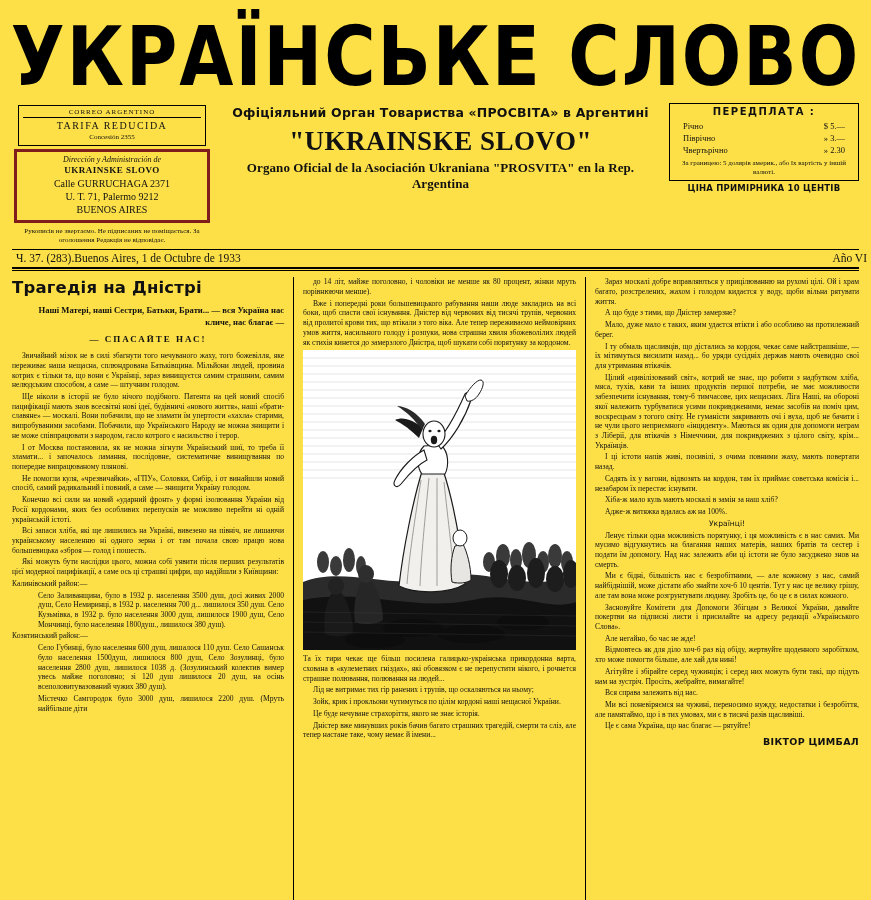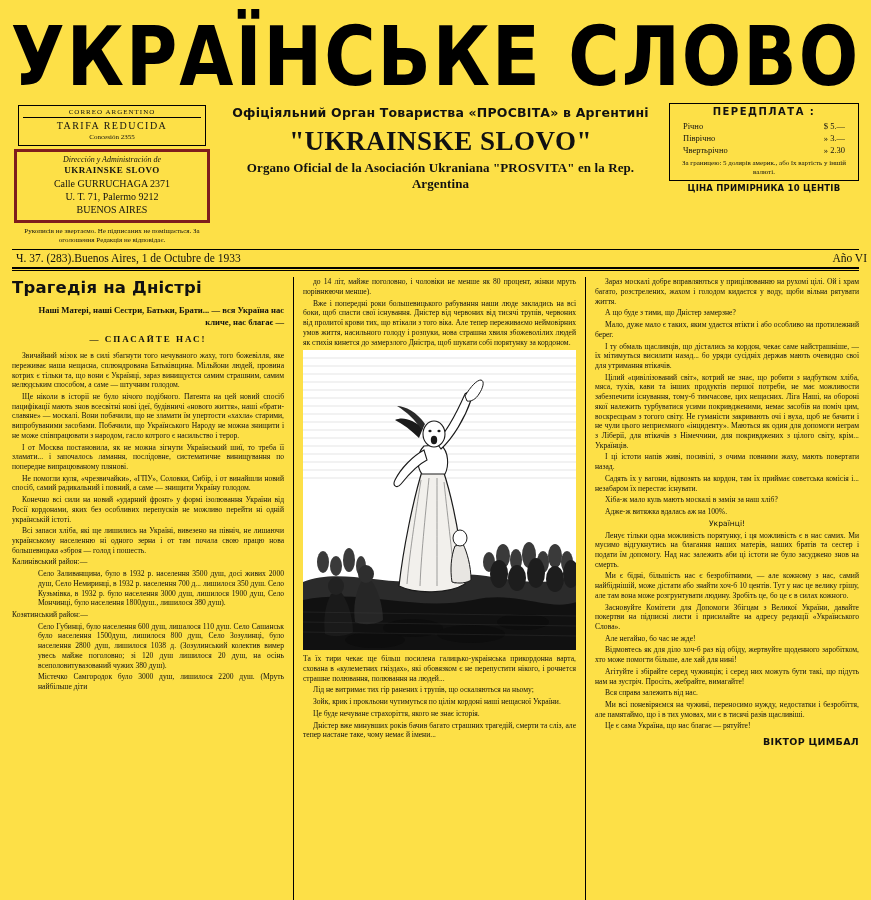--- a/index.html
+++ b/index.html
@@ -324,20 +324,21 @@
     <div class="col col1">
       <div class="headline">Трагедія на Дністрі</div>
       <div class="lead">Наші Матері, наші Сестри, Батьки, Брати... — вся Україна нас кличе, нас благає —</div>
       <div class="callout">— СПАСАЙТЕ НАС!</div>
       <p>Звичайний мізок не в силі збагнути того нечуваного жаху, того божевілля, яке переживає нашa нещасна, сплюндрована Батьківщина. Мільйони людей, провина котрих є тільки та, що вони є Українці, зараз винищуєтся самим страшним, самим нелюдським способом, а саме — штучним голодом.</p>
       <p>Ще ніколи в історії не було нічого подібного. Патента на цей новий спосіб пацифікації мають знов всесвітні нові ідеї, будівничі «нового життя», наші «брати-славяне» — москалі. Вони побачили, що не зламати їм упертости «хахла» старими, випробуваними засобами. Побачили, що Українського Народу не можна знищити і не може співпрацювати з народом, гасло котрого є насильство і терор.</p>
       <p>І от Москва постановила, як не можна зігнути Український шиї, то треба її зламати... і започалось ламання, послідовне, систематичне винищування по попередне випрацюваному плянові.</p>
       <p>Не помогли куля, «чрезвичайки», «ГПУ», Соловки, Сибір, і от винайшли новий спосіб, самий радикальний і повний, а саме — знищити Україну голодом.</p>
       <p>Конечно всі сили на новий «ударний фронт» у формі ізолювання України від Росії кордонами, яких без особливих перепусків не можливо перейти ні одній українській істоті.</p>
       <p>Всі запаси хліба, які ще лишились на Україні, вивезено на північ, не лишаючи українському населенню ні одного зерна і от там почала свою працю нова большевицька «зброя — голод і пошесть.</p>
+      <p>Які можуть бути наслідки цього, можна собі уявити після перших результатів цієї модерної пацифікації, а саме ось ці страшні цифри, що надійшли з Київщини:</p>
       <p class="noind">Калинівський район:—</p>
       <p class="ind-list">Село Заливанщина, було в 1932 р. населення 3500 душ, досі живих 2000 душ, Село Немиринці, в 1932 р. населення 700 д... лишилося 350 душ. Село Кузьмівка, в 1932 р. було населення 3000 душ, лишилося 1900 душ, Село Мончинці, було населення 1800душ., лишилося 380 душ).</p>
       <p class="noind">Козятинський район:—</p>
       <p class="ind-list">Село Губинці, було населення 600 душ, лишалося 110 душ. Село Сашанськ було населення 1500душ, лишилося 800 душ, Село Зозулинці, було населення 2800 душ, лишилося 1038 д. (Зозулинський колектив вимер увесь майже поголовно; зі 120 душ лишилося 20 душ, на осінь всеполовитувазований чужих 380 душ).</p>
       <p class="ind-list">Містечко Самгородок було 3000 душ, лишилося 2200 душ. (Мруть найбільше діти</p>
     </div>
 
     <div class="col col2">
       <p>до 14 літ, майже поголовно, і чоловіки не менше як 80 процент, жінки мруть порівнюючи менше).</p>
       <p>Вже і попередні роки большевицького рабування наши люде закладись на всі боки, щоб спасти свої існування. Дністер від червоних від тисячі трупів, червоних від пролитої крови тих, що втікали з того віка. Але тепер переживаємо неймовірних умов життя, насильного голоду і розпуки, нова страшна хвиля збожеволілих людей як стихія кинется до замерзлого Дністра, щоб шукати собі порятунку за кордоном.</p>

